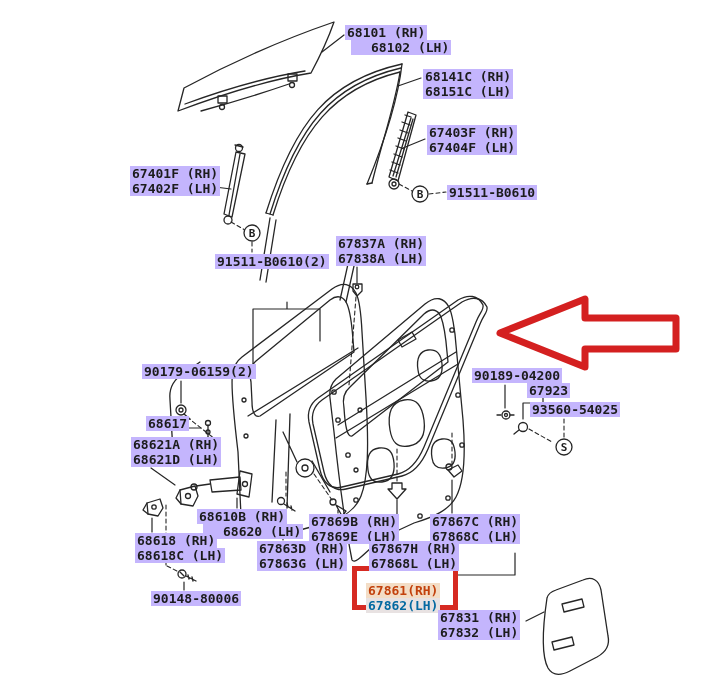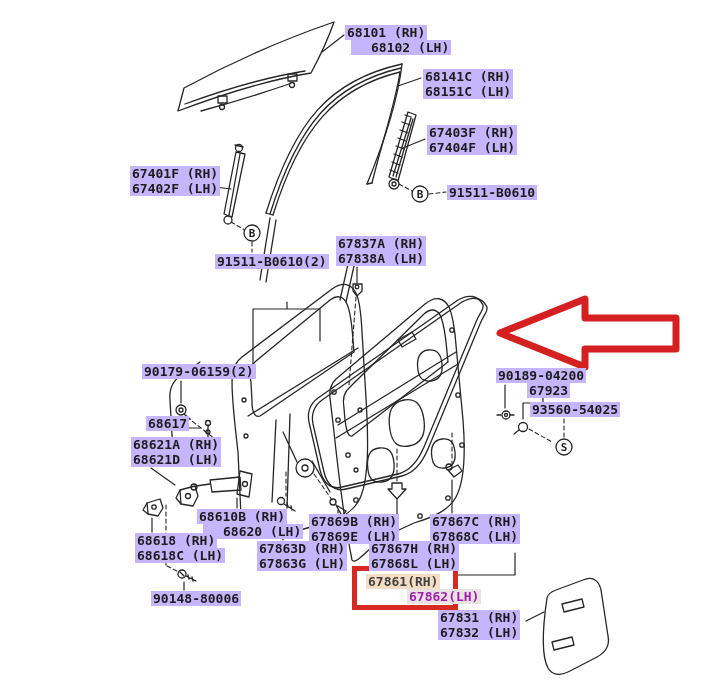--- a/index.html
+++ b/index.html
@@ -3,22 +3,22 @@
 <meta charset="utf-8">
 <style>
   html,body{margin:0;padding:0;background:#fff;}
   .stage{position:relative;width:711px;height:686px;background:#ffffff;overflow:hidden;
          font-family:"DejaVu Sans Mono","Liberation Mono",monospace;}
   svg.art{position:absolute;left:0;top:0;z-index:1;}
   .lbl{position:absolute;z-index:3;font:bold 13px "DejaVu Sans Mono","Liberation Mono",monospace;
        color:#1c1c1c;line-height:15px;}
   .ln{display:block;background:#c4b5fd;padding:0 2px;width:max-content;white-space:pre;}
   .ind{margin-left:6px;padding-left:20px;}
-  .hl .ln1{color:#404040;background:#f3ddc6;}
-  .hl .ln2{color:#a21caf;background:#e8e2e2;margin-left:41px;}
+  .hl .ln1{color:#c2410c;background:#f3ddc6;margin-top:9px;}
+  .hl .ln2{color:#0369a1;background:#e8e2e2;}
   .hlbox{position:absolute;z-index:2;left:352px;top:566px;width:96px;height:34px;
          border:5px solid #d62a22;background:transparent;}
 </style>
 </head>
 <body>
 
 <div class="stage">
 
 <svg class="art" width="711" height="686" viewBox="0 0 711 686">
   <g fill="none" stroke="#262626" stroke-width="1.3" stroke-linecap="round" stroke-linejoin="round">
@@ -254,21 +254,21 @@
 <div class="lbl" style="left:336px;top:236px">
   <span class="ln">67837A (RH)</span>
   <span class="ln">67838A (LH)</span>
 </div>
 <div class="lbl" style="left:215px;top:254px">
   <span class="ln">91511-B0610(2)</span>
 </div>
 <div class="lbl" style="left:142px;top:364px">
   <span class="ln">90179-06159(2)</span>
 </div>
-<div class="lbl" style="left:496px;top:368px">
+<div class="lbl" style="left:472px;top:368px">
   <span class="ln">90189-04200</span>
 </div>
 <div class="lbl" style="left:527px;top:383px">
   <span class="ln">67923</span>
 </div>
 <div class="lbl" style="left:530px;top:402px">
   <span class="ln">93560-54025</span>
 </div>
 <div class="lbl" style="left:146px;top:416px">
   <span class="ln">68617</span>

